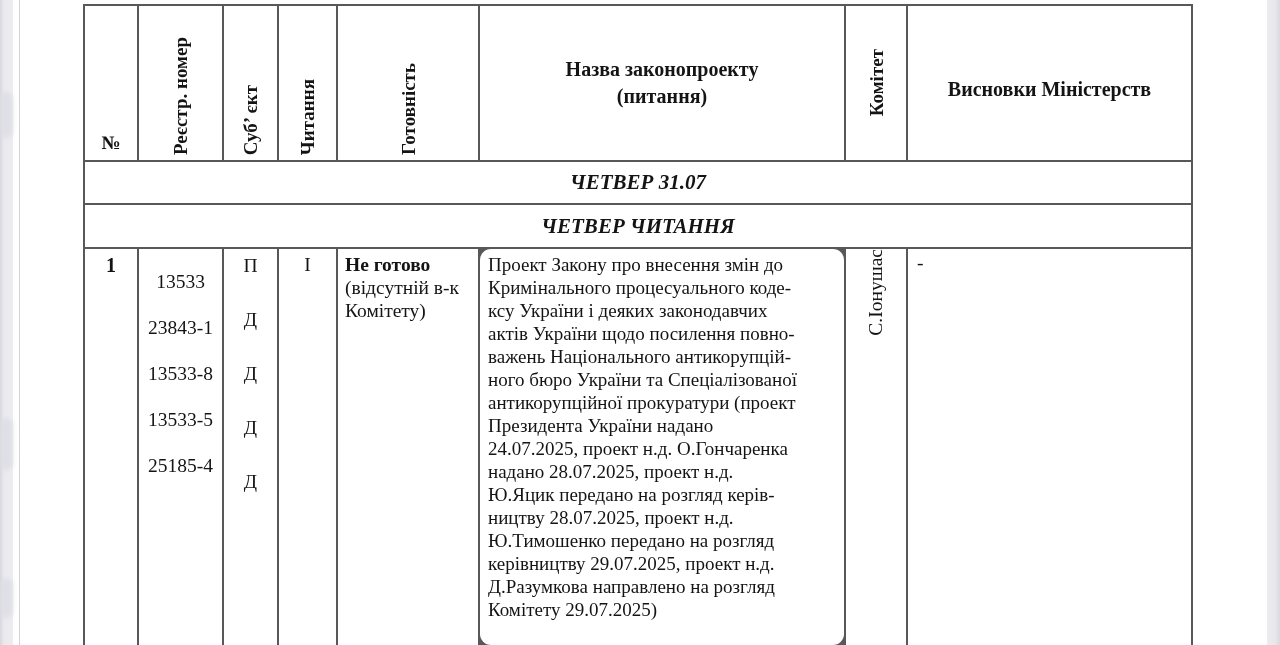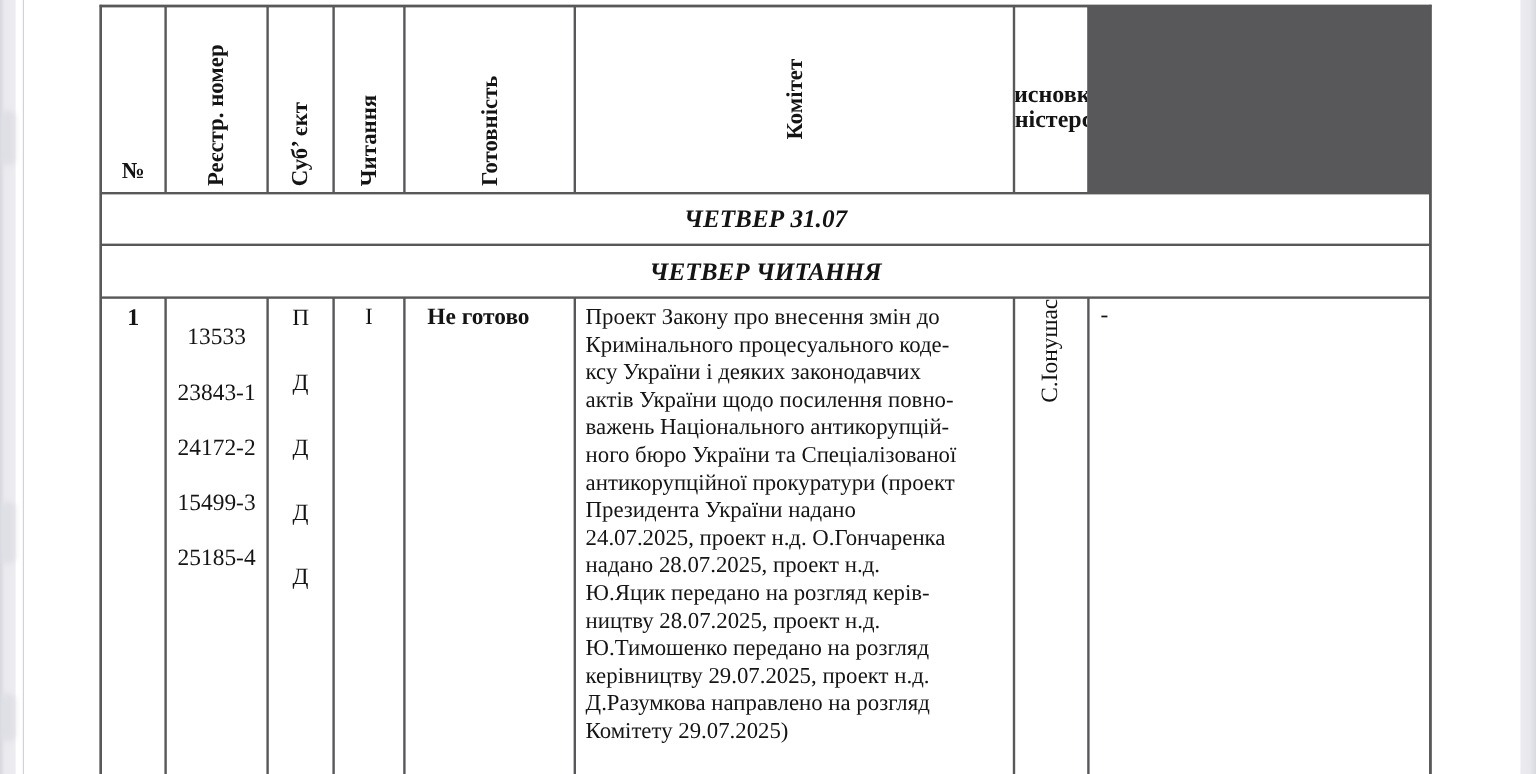--- a/index.html
+++ b/index.html
@@ -67,23 +67,23 @@
   }
 
   
   .d-num { font-weight: bold; font-size: 20px; text-align: center; padding-top: 5px; }
   .d-reg { text-align: center; font-size: 19.5px; padding-top: 5px; }
   .d-reg .reg-line { height: 23px; line-height: 23px; margin-bottom: 23px; margin-top: 16px; }
   .d-subj { text-align: center; font-size: 19.5px; padding-top: 5px; }
   .d-subj .subj-line { height: 23px; line-height: 23px; }
   .d-subj .subj-line + .subj-line { margin-top: 31px; }
   .d-read { text-align: center; font-size: 19.5px; padding-top: 5px; }
-  .d-ready { font-size: 19.5px; line-height: 23px; padding: 4px 4px 0 18px; }
+  .d-ready { font-size: 19.5px; line-height: 23px; padding: 4px 4px 0 7px; }
   .d-ready .bold { font-weight: bold; }
-  .pre { white-space: pre-line; }
+  .pre { white-space: pre-line; border-radius: 11px; }
   .d-title { font-size: 19px; line-height: 23px; padding: 4px 4px 0 8px; }
   .d-committee { display: flex; justify-content: center; }
   .d-committee .vert { font-size: 19.5px; margin-bottom: auto; padding-top: 8px; }
   .d-concl { font-size: 19.5px; padding: 3px 0 0 9px; }
 </style>
 </head>
 <body>
 
 <div class="edge-strip-left">
   <div class="smudge" style="top: 92px; height: 46px;"></div>
@@ -103,56 +103,62 @@
   </div>
   <div class="cell hcell h-subj">
     <span class="hlabel vert">Суб’ єкт</span>
   </div>
   <div class="cell hcell h-read">
     <span class="hlabel vert">Читання</span>
   </div>
   <div class="cell hcell h-ready">
     <span class="hlabel vert">Готовність</span>
   </div>
+  <div class="cell hcell h-title">
+    <span class="hlabel">Назва законопроекту
+(питання)</span>
+  </div>
   <div class="cell hcell h-committee">
     <span class="hlabel vert">Комітет</span>
   </div>
   <div class="cell hcell h-concl">
     <span class="hlabel">Висновки Міністерств</span>
   </div>
 
   <div class="cell section-row">
     <span>ЧЕТВЕР 31.07</span>
   </div>
   <div class="cell section-row">
     <span>ЧЕТВЕР ЧИТАННЯ</span>
   </div>
 
   <div class="cell d-num">
     <span>1</span>
   </div>
   <div class="cell d-reg">
     <div class="reg-line">13533</div>
     <div class="reg-line">23843-1</div>
-    <div class="reg-line">24172-2</div>
-    <div class="reg-line">15499-3</div>
+    <div class="reg-line">13533-8</div>
+    <div class="reg-line">13533-5</div>
     <div class="reg-line">25185-4</div>
   </div>
   <div class="cell d-subj">
     <div class="subj-line">П</div>
     <div class="subj-line">Д</div>
     <div class="subj-line">Д</div>
     <div class="subj-line">Д</div>
     <div class="subj-line">Д</div>
   </div>
   <div class="cell d-read">
     <span>І</span>
   </div>
   <div class="cell d-ready">
     <div class="bold">Не готово</div>
+    <div class="pre">(відсутній в-к
+Комітету)</div>
   </div>
   <div class="cell d-title pre">Проект Закону про внесення змін до
 Кримінального процесуального коде-
 ксу України і деяких законодавчих
 актів України щодо посилення повно-
 важень Національного антикорупцій-
 ного бюро України та Спеціалізованої
 антикорупційної прокуратури (проект
 Президента України надано
 24.07.2025, проект н.д. О.Гончаренка

